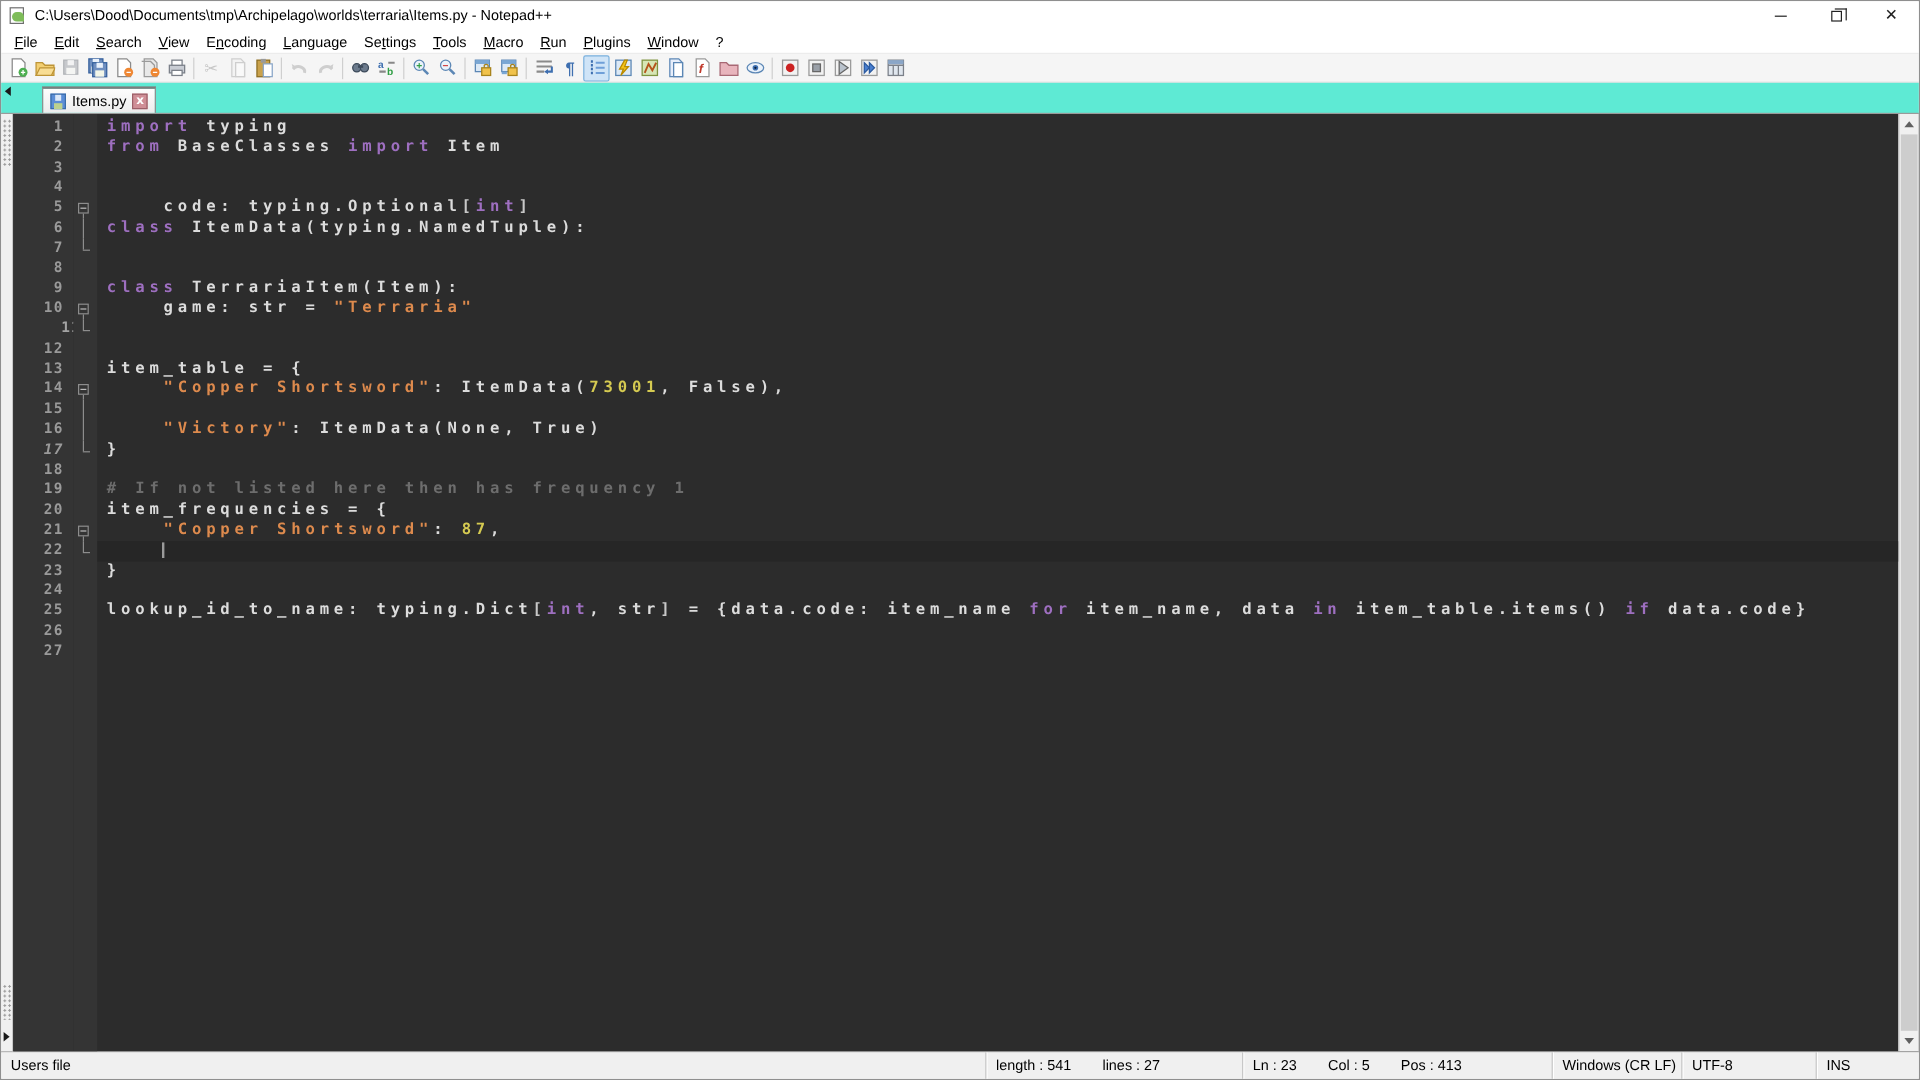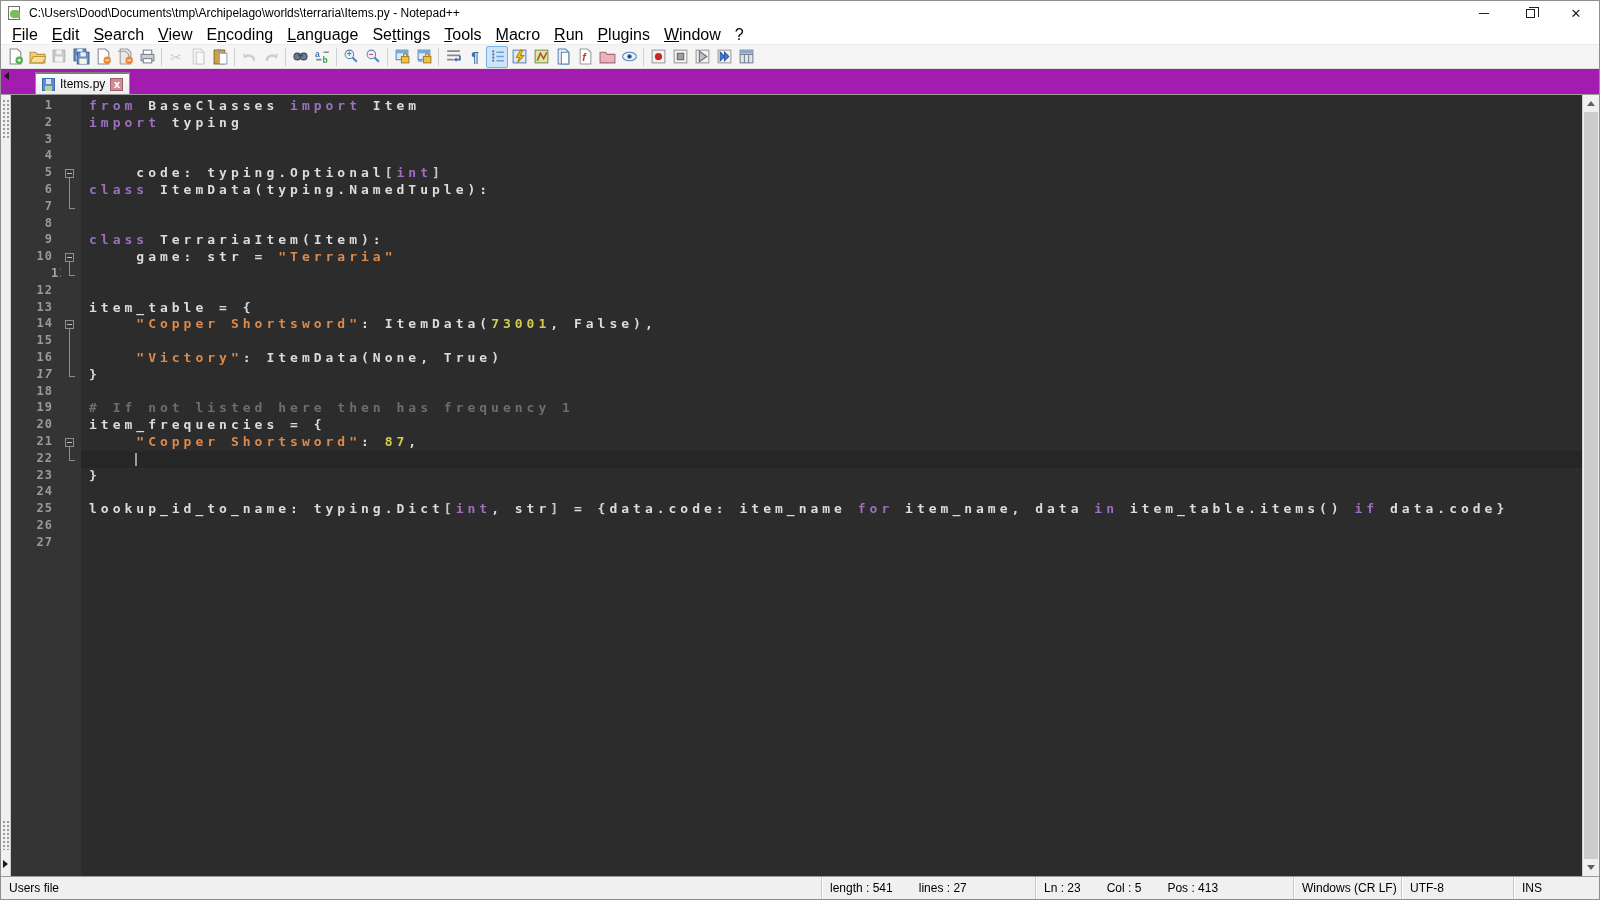--- a/index.html
+++ b/index.html
@@ -20,34 +20,34 @@
   .cap-btn { width:46px; height:100%; display:flex; align-items:center; justify-content:center;
     font-size:13px; color:#222; font-family:"DejaVu Sans", sans-serif; }
   .restore-glyph { width:9px; height:9px; border:1px solid #222; position:relative; }
   .restore-glyph:before { content:""; position:absolute; left:2px; top:-3px; width:9px; height:9px;
     border:1px solid #222; border-left-width:0; border-bottom-width:0; }
   .min-glyph { width:10px; height:1px; background:#222; }
 
   
   .menubar { height:20px; background:#ffffff; display:flex; align-items:center;
     padding-left:4px; flex:none; border-bottom:1px solid #ececec; }
-  .menu-item { font-size:16px; color:#000; padding:2px 7px; cursor:default; }
+  .menu-item { font-size:12px; color:#000; padding:2px 7px; cursor:default; }
   .menu-item u { text-decoration:underline; }
 
   
   .toolbar { height:24px; background:#f5f5f5; display:flex; align-items:center;
     padding-left:3px; flex:none; border-bottom:1px solid #e0e0e0; }
   .tb-btn { width:22px; height:22px; display:flex; align-items:center; justify-content:center;
     border:1px solid transparent; border-radius:2px; flex:none; }
   .tb-btn.disabled { opacity:.42; filter:grayscale(85%); }
   .tb-btn.pressed { background:#cfe4f7; border-color:#7ab0dd; }
   .tb-sep { width:1px; height:18px; background:#cfcfcf; margin:0 3px; flex:none; }
 
   
-  .tabbar { height:26px; background:#a21caf; display:flex; align-items:flex-end;
+  .tabbar { height:26px; background:#5eead4; display:flex; align-items:flex-end;
     flex:none; border-bottom:1px solid #9a9a9a; position:relative; }
   .tab-scroll-left { width:10px; height:100%; display:flex; align-items:flex-start;
     justify-content:center; padding-top:3px; }
   .tri-left { width:0; height:0; border-top:4px solid transparent; border-bottom:4px solid transparent;
     border-right:5px solid #1a1a1a; }
   .tab { height:22px; background:linear-gradient(#fdfdfd,#ececec); border:1px solid #8f8f8f;
     border-bottom:none; border-top:2px solid #7d7d7d; display:flex; align-items:center;
     padding:0 6px; margin-left:24px; gap:5px; }
   .tab-label { font-size:12px; color:#000; }
   .tab-save { width:13px; height:13px; background:#5b8dd6; border:1px solid #3a6ca8; position:relative; }
@@ -474,22 +474,22 @@
             <div class="fold-end-v"></div>
             <div class="fold-end-h"></div>
           </div>
           <div class="fold-cell"></div>
           <div class="fold-cell"></div>
           <div class="fold-cell"></div>
           <div class="fold-cell"></div>
           <div class="fold-cell"></div>
         </div>
       <div class="code" id="codearea">
+          <div class="code-line"><span style="color: rgb(158, 111, 192);">import</span><span style="color: rgb(220, 220, 220);"> typing</span></div>
           <div class="code-line"><span style="color: rgb(158, 111, 192);">from</span><span style="color: rgb(220, 220, 220);"> BaseClasses </span><span style="color: rgb(158, 111, 192);">import</span><span style="color: rgb(220, 220, 220);"> Item</span></div>
-          <div class="code-line"><span style="color: rgb(158, 111, 192);">import</span><span style="color: rgb(220, 220, 220);"> typing</span></div>
           <div class="code-line"></div>
           <div class="code-line"></div>
           <div class="code-line"><span style="color: rgb(220, 220, 220);">    code: typing.Optional</span><span style="color: rgb(200, 200, 200); font-weight: 800;">[</span><span style="color: rgb(158, 111, 192);">int</span><span style="color: rgb(200, 200, 200); font-weight: 800;">]</span></div>
           <div class="code-line"><span style="color: rgb(158, 111, 192);">class</span><span style="color: rgb(220, 220, 220);"> ItemData(typing.NamedTuple):</span></div>
           <div class="code-line"></div>
           <div class="code-line"></div>
           <div class="code-line"><span style="color: rgb(158, 111, 192);">class</span><span style="color: rgb(220, 220, 220);"> TerrariaItem(Item):</span></div>
           <div class="code-line"><span style="color: rgb(220, 220, 220);">    game: str = </span><span style="color: rgb(221, 138, 77);">"Terraria"</span></div>
           <div class="code-line"></div>
           <div class="code-line"></div>

